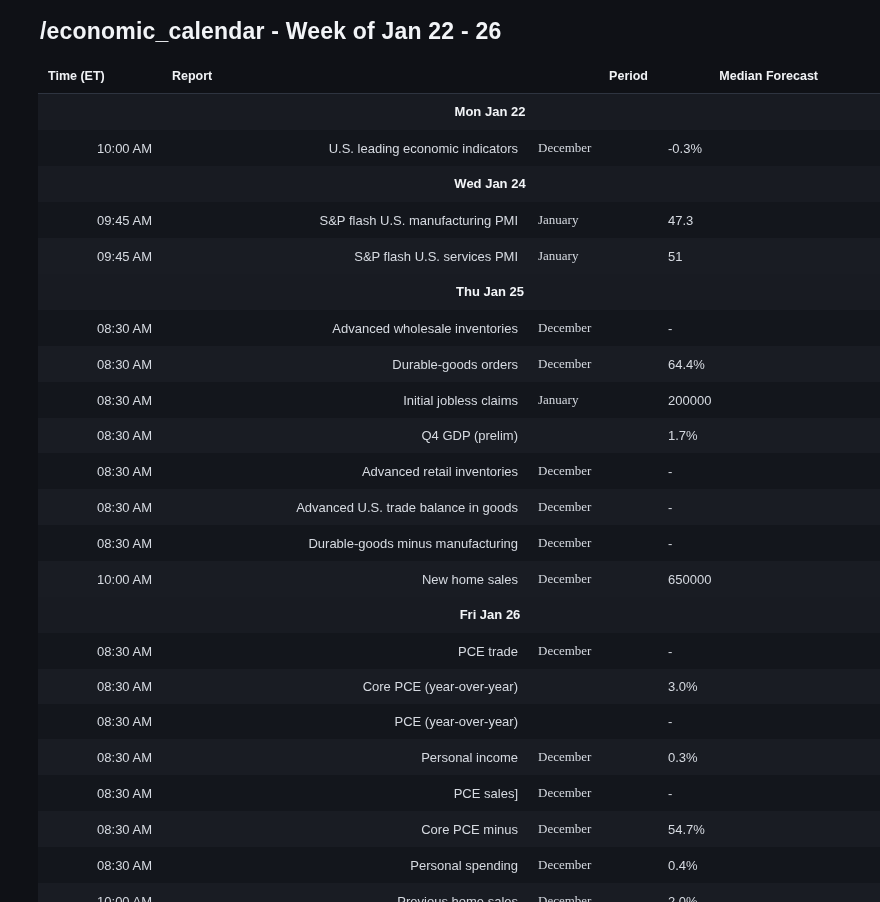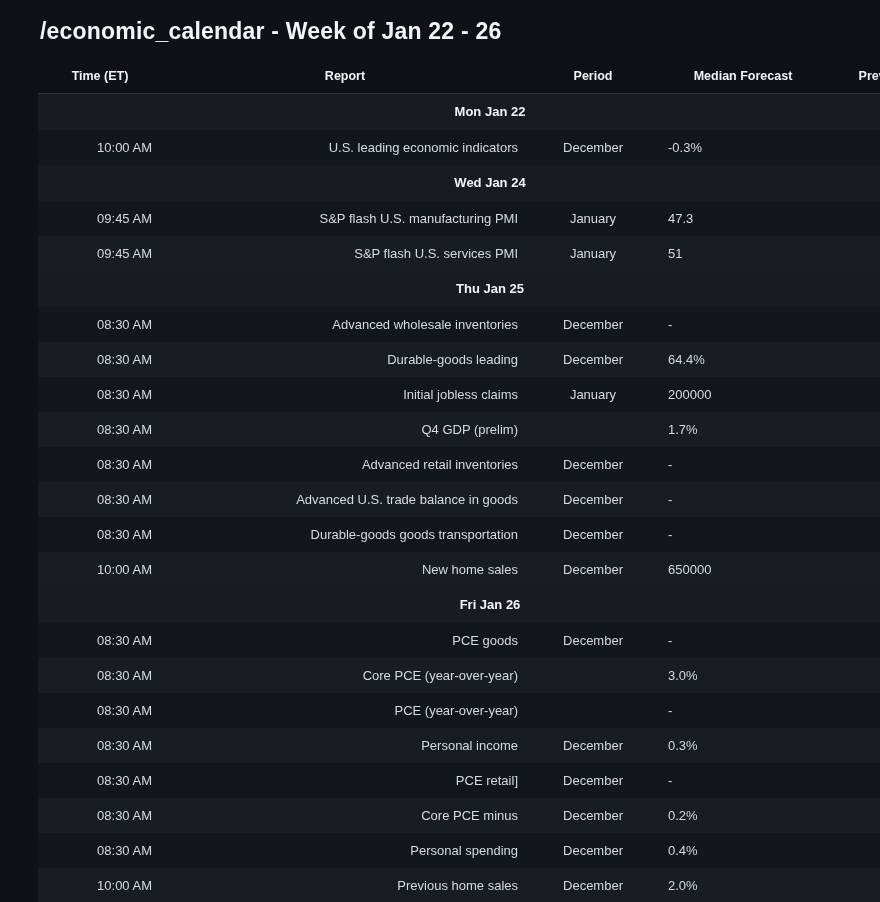--- a/index.html
+++ b/index.html
@@ -35,21 +35,20 @@
     table-layout: fixed;
     font-size: 13px;
   }
   table.calendar th {
     font-size: 12.5px;
     font-weight: bold;
     color: #f0f2f5;
     padding: 8px 10px 10px 10px;
     border-bottom: 1px solid #2e3440;
     white-space: nowrap;
-    text-align: center;
   }
   th.col-time { text-align: left; width: 104px; padding-left: 12px;}
   th.col-report { text-align: left; width: 346px; }
   th.col-period { text-align: right; width: 110px; }
   th.col-forecast { text-align: right; width: 150px; }
   th.col-previous { text-align: right; width: 94px; padding-right: 12px;}
 
   tr.day-row td {
     text-align: center;
     font-weight: bold;
@@ -63,21 +62,21 @@
     color: #d6dae1;
     font-size: 13px;
     white-space: nowrap;
     overflow: hidden;
     text-overflow: ellipsis;
   }
   tr.data-row.alt td { background: #191c23; }
   tr.data-row.plain td { background: #13161c; }
   td.c-time { text-align: right; padding-left: 12px; color: #c9ced6; }
   td.c-report { text-align: right; color: #e6e9ee; }
-  td.c-period { text-align: center; color: #d6dae1; }
+  td.c-period { text-align: left; color: #d6dae1; font-family: Liberation Serif, serif; }
   td.c-forecast { text-align: left; color: #d6dae1; }
   td.c-previous { text-align: right; padding-right: 12px; color: #d6dae1; }
 </style>
 </head>
 <body>
 
 <div class="page">
 
   <div class="title">/economic_calendar - Week of Jan 22 - 26</div>
 
@@ -124,21 +123,21 @@
         </tr>
         <tr class="data-row plain">
           <td class="c-time">08:30 AM</td>
           <td class="c-report">Advanced wholesale inventories</td>
           <td class="c-period">December</td>
           <td class="c-forecast">-</td>
           <td class="c-previous">-</td>
         </tr>
         <tr class="data-row alt">
           <td class="c-time">08:30 AM</td>
-          <td class="c-report">Durable-goods leading</td>
+          <td class="c-report">Durable-goods orders</td>
           <td class="c-period">December</td>
           <td class="c-forecast">64.4%</td>
           <td class="c-previous">5.4%</td>
         </tr>
         <tr class="data-row plain">
           <td class="c-time">08:30 AM</td>
           <td class="c-report">Initial jobless claims</td>
           <td class="c-period">January</td>
           <td class="c-forecast">200000</td>
           <td class="c-previous">-</td>
@@ -159,38 +158,38 @@
         </tr>
         <tr class="data-row alt">
           <td class="c-time">08:30 AM</td>
           <td class="c-report">Advanced U.S. trade balance in goods</td>
           <td class="c-period">December</td>
           <td class="c-forecast">-</td>
           <td class="c-previous">-</td>
         </tr>
         <tr class="data-row plain">
           <td class="c-time">08:30 AM</td>
-          <td class="c-report">Durable-goods goods transportation</td>
+          <td class="c-report">Durable-goods minus manufacturing</td>
           <td class="c-period">December</td>
           <td class="c-forecast">-</td>
           <td class="c-previous">0.4%</td>
         </tr>
         <tr class="data-row alt">
           <td class="c-time">10:00 AM</td>
           <td class="c-report">New home sales</td>
           <td class="c-period">December</td>
           <td class="c-forecast">650000</td>
           <td class="c-previous">590000</td>
         </tr>
         <tr class="day-row">
           <td colspan="5">Fri Jan 26</td>
         </tr>
         <tr class="data-row plain">
           <td class="c-time">08:30 AM</td>
-          <td class="c-report">PCE goods</td>
+          <td class="c-report">PCE trade</td>
           <td class="c-period">December</td>
           <td class="c-forecast">-</td>
           <td class="c-previous">-0.1%</td>
         </tr>
         <tr class="data-row alt">
           <td class="c-time">08:30 AM</td>
           <td class="c-report">Core PCE (year-over-year)</td>
           <td class="c-period"></td>
           <td class="c-forecast">3.0%</td>
           <td class="c-previous">3.2%</td>
@@ -204,30 +203,30 @@
         </tr>
         <tr class="data-row alt">
           <td class="c-time">08:30 AM</td>
           <td class="c-report">Personal income</td>
           <td class="c-period">December</td>
           <td class="c-forecast">0.3%</td>
           <td class="c-previous">0.4%</td>
         </tr>
         <tr class="data-row plain">
           <td class="c-time">08:30 AM</td>
-          <td class="c-report">PCE retail]</td>
+          <td class="c-report">PCE sales]</td>
           <td class="c-period">December</td>
           <td class="c-forecast">-</td>
           <td class="c-previous">-0.1%</td>
         </tr>
         <tr class="data-row alt">
           <td class="c-time">08:30 AM</td>
           <td class="c-report">Core PCE minus</td>
           <td class="c-period">December</td>
-          <td class="c-forecast">0.2%</td>
+          <td class="c-forecast">54.7%</td>
           <td class="c-previous">0.1%</td>
         </tr>
         <tr class="data-row plain">
           <td class="c-time">08:30 AM</td>
           <td class="c-report">Personal spending</td>
           <td class="c-period">December</td>
           <td class="c-forecast">0.4%</td>
           <td class="c-previous">0.2%</td>
         </tr>
         <tr class="data-row alt">

